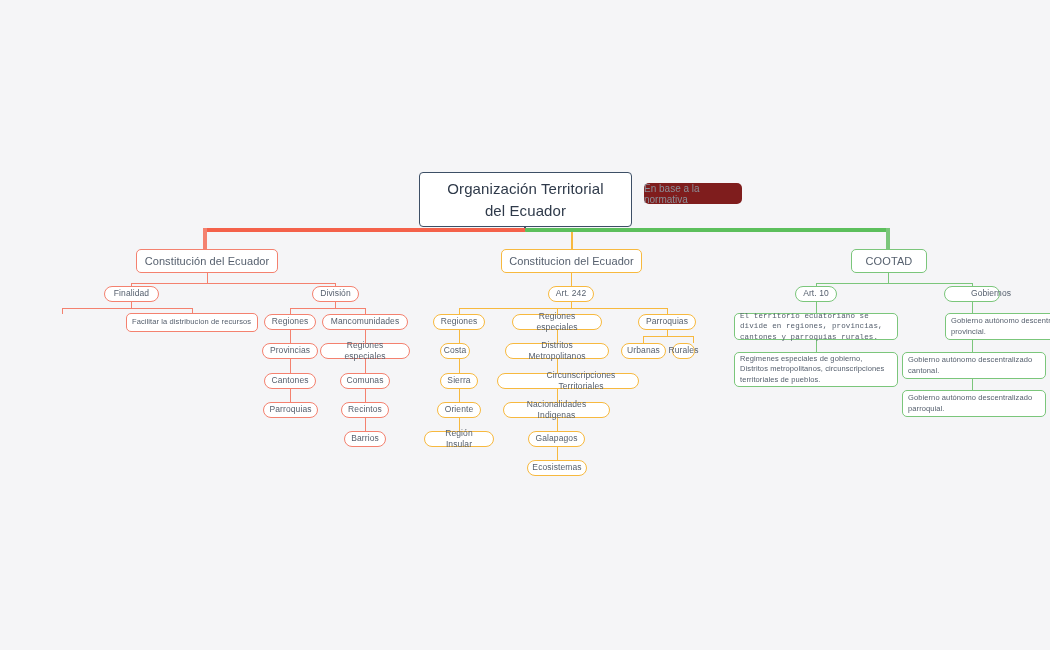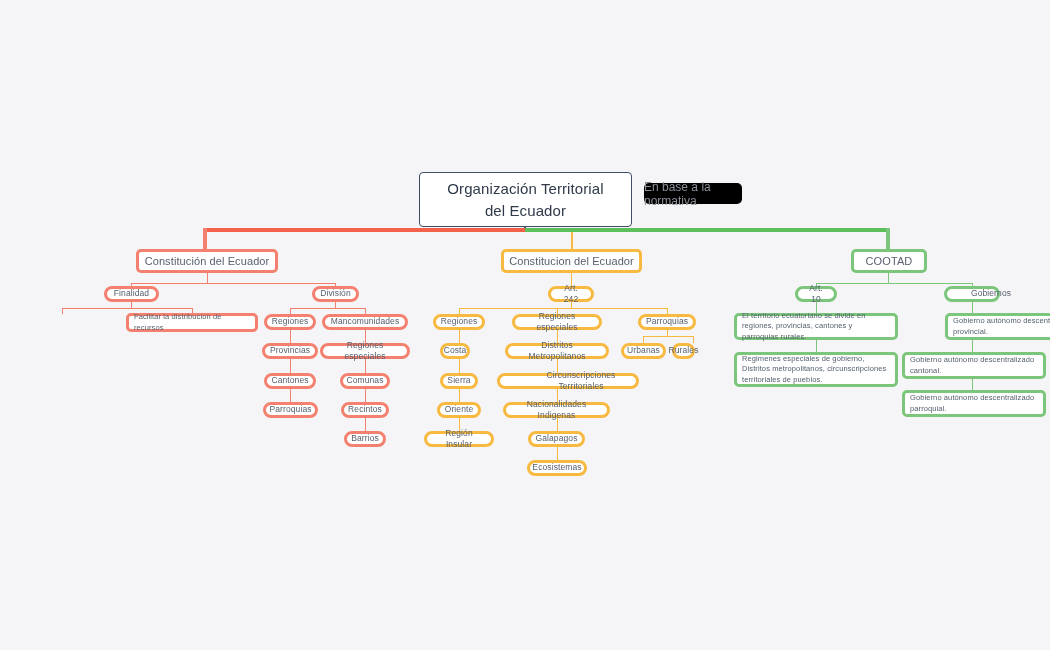--- a/index.html
+++ b/index.html
@@ -10,21 +10,21 @@
     overflow:hidden;
     position:relative;
   }
   #canvas{position:absolute;left:0;top:0;width:1050px;height:650px;}
 
   
   .node{
     position:absolute;
     box-sizing:border-box;
     background:#ffffff;
-    border:3px solid #4d7c0f;
+    border:1px solid #4d7c0f;
     border-radius:5px;
     color:#4a5568;
     display:flex;
     align-items:center;
     line-height:1.35;
     letter-spacing:.1px;
     z-index:3;
     white-space:pre-line;
   }
   .node.center{justify-content:center;text-align:center;}
@@ -48,24 +48,24 @@
 
   .t-branch{font-size:11px;}
   .t-sub{font-size:8.5px;}
   .t-leaf{font-size:7.5px;}
   .t-leafpad{padding:4px 5px;}
   .pad-sub{padding:0 6px;border-radius:8px;}
 
   
   .tag{
     position:absolute;
-    background:#000000;
+    background:#7f1d1d;
     border-radius:5px;
     color:#8b8f98;
-    font-size:12px;
+    font-size:10px;
     display:flex;align-items:center;justify-content:center;
     z-index:3;
   }
 
   
   .lnk{position:absolute;z-index:1;}
   .vt{width:1px;}
   .hz{height:1px;}
   .trunk{height:4px;z-index:2;border-radius:1px;}
   .vtrunk{width:4px;z-index:2;}
@@ -186,21 +186,21 @@
 
   <div class="lnk vt k-green" style="left:888px;top:273px;height:10px;"></div>
   <div class="lnk hz k-green" style="left:816px;top:283px;width:157px;"></div>
   <div class="lnk vt k-green" style="left:816px;top:283px;height:8px;"></div>
   <div class="lnk vt k-green" style="left:972px;top:283px;height:8px;"></div>
 
   <div class="node c-green center t-sub pad-sub" style="left:795px;top:286px;width:42px;height:16px;">Art. 10</div>
   <div class="node c-green center t-sub pad-sub" style="left:944px;top:286px;width:56px;height:16px;padding-left:44px;">Gobiernos</div>
 
   <div class="lnk vt k-green" style="left:816px;top:302px;height:11px;"></div>
-  <div class="node c-green left t-leaf t-leafpad" style="left:734px;top:313px;width:164px;height:27px;">El territorio ecuatoriano se divide en regiones, provincias, cantones y parroquias rurales.</div>
+  <div class="node c-green left t-leaf t-leafpad" style="left:734px;top:313px;width:164px;height:27px;font-family:Liberation Mono, monospace;">El territorio ecuatoriano se divide en regiones, provincias, cantones y parroquias rurales.</div>
   <div class="lnk vt k-green" style="left:816px;top:340px;height:12px;"></div>
   <div class="node c-green left t-leaf t-leafpad" style="left:734px;top:352px;width:164px;height:35px;">Regimenes especiales de gobierno, Distritos metropolitanos, circunscripciones territoriales de pueblos.</div>
 
   <div class="lnk vt k-green" style="left:972px;top:302px;height:11px;"></div>
   <div class="node c-green left t-leaf t-leafpad" style="left:945px;top:313px;width:144px;height:27px;">Gobierno autónomo descentralizado provincial.</div>
   <div class="lnk vt k-green" style="left:972px;top:340px;height:12px;"></div>
   <div class="node c-green left t-leaf t-leafpad" style="left:902px;top:352px;width:144px;height:27px;">Gobierno autónomo descentralizado cantonal.</div>
   <div class="lnk vt k-green" style="left:972px;top:379px;height:11px;"></div>
   <div class="node c-green left t-leaf t-leafpad" style="left:902px;top:390px;width:144px;height:27px;">Gobierno autónomo descentralizado parroquial.</div>
 

